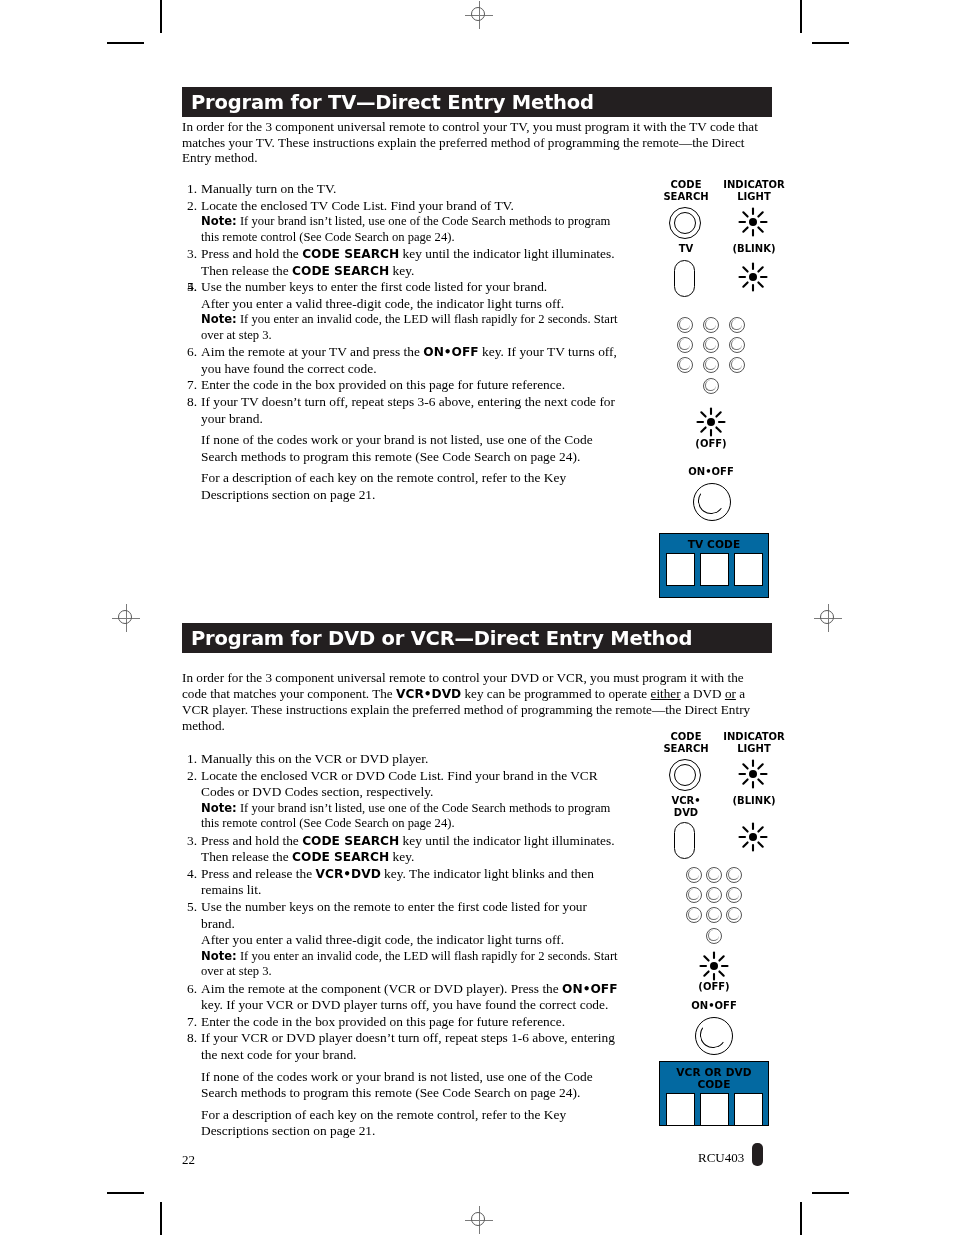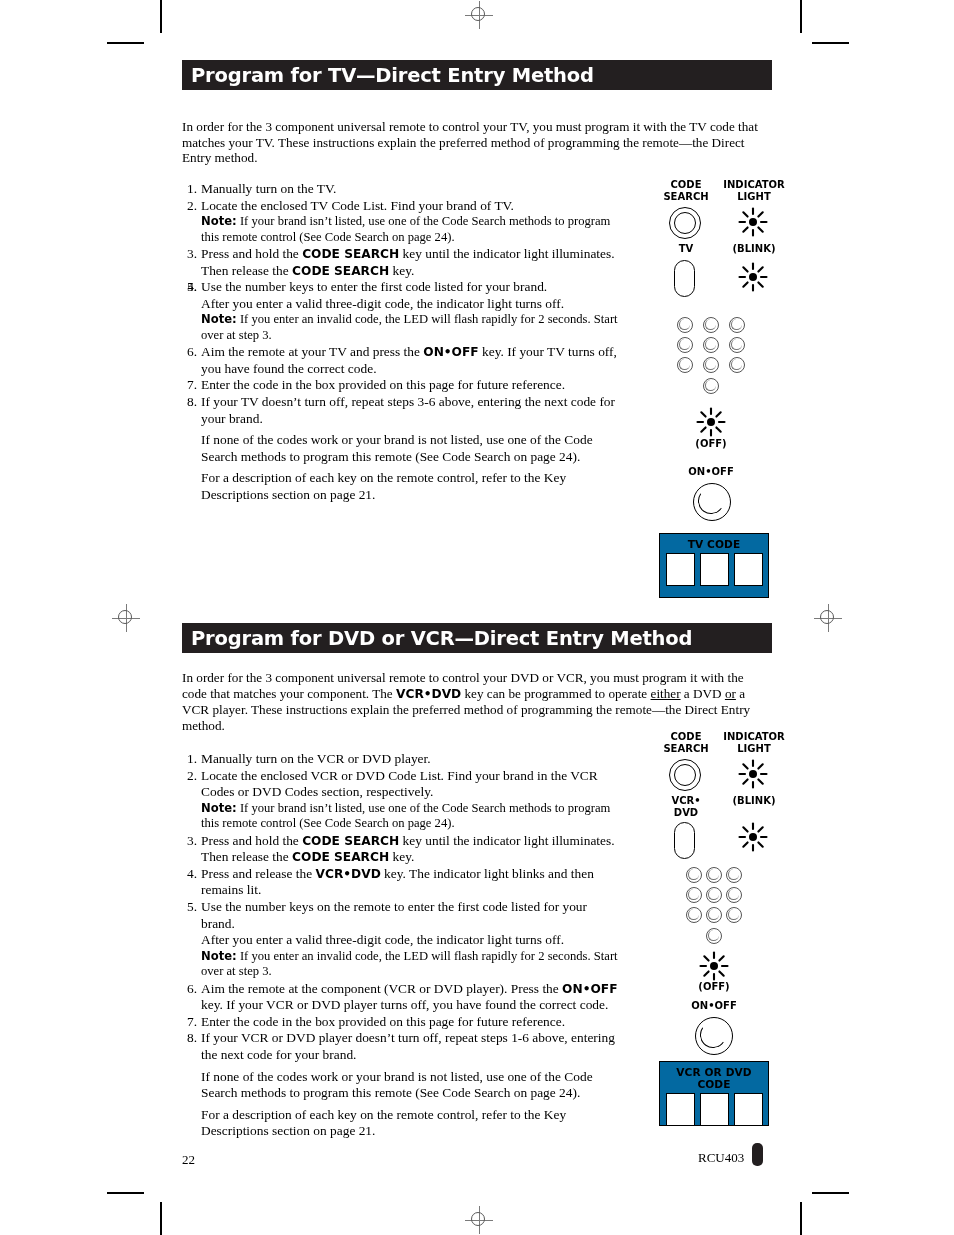--- a/index.html
+++ b/index.html
@@ -242,21 +242,21 @@
   </div>
   <div class="regmark" style="left:814px;top:604px;">
     <div class="rh"></div>
       <div class="rv"></div>
       <div class="rcirc"></div>
   </div>
 </div>
 
 <div class="page">
 
-  <div class="section-bar" style="top:60px;align-items:center;">
+  <div class="section-bar" style="top:87px;align-items:center;">
     <span>Program for TV—Direct Entry Method</span>
   </div>
 
   <div class="intro" style="top:119px;">In order for the 3 component universal remote to control your TV, you must program it with the TV code that matches your TV. These instructions explain the preferred method of programming the remote—the Direct Entry method.</div>
 
   <div class="steps" style="top:181px; width:440px;">
 
     <div class="step">
       <span class="num">1.</span>
       <span>Manually turn on the TV.</span>
@@ -414,21 +414,21 @@
     key can be programmed to operate <span class="u">either</span> a DVD
     <span class="u">or</span> a
     VCR player. These instructions explain the preferred method of programming the remote—the Direct Entry
     method.
   </div>
 
   <div class="steps" style="top:751px; width:440px;">
 
     <div class="step">
       <span class="num">1.</span>
-      <span>Manually turn on the VCR or DVD player.</span>
+      <span>Manually this on the VCR or DVD player.</span>
     </div>
 
     <div class="step">
       <span class="num">2.</span>
       <span>Locate the enclosed VCR or DVD Code List. Find your brand in the VCR Codes or DVD Codes section, respectively.</span>
     </div>
 
     <div class="sub tight" style="font-size:12.6px;">
       <span class="note-lbl">Note:</span>
       <span> If your brand isn’t listed, use one of the Code Search methods to program this remote control (See Code Search on page 24).</span>

